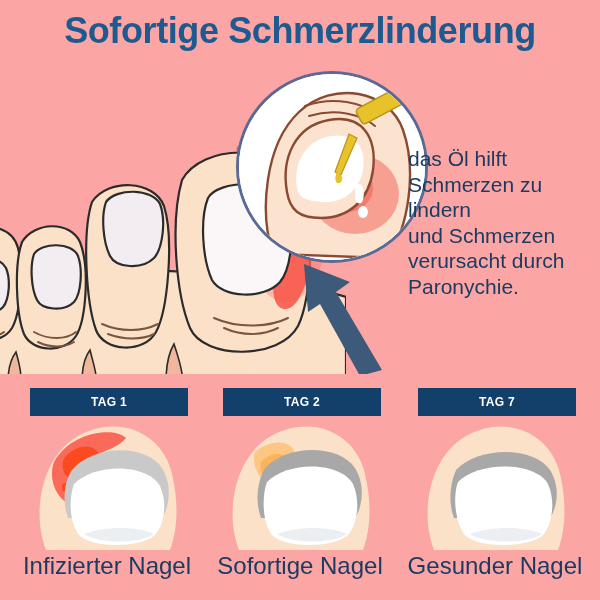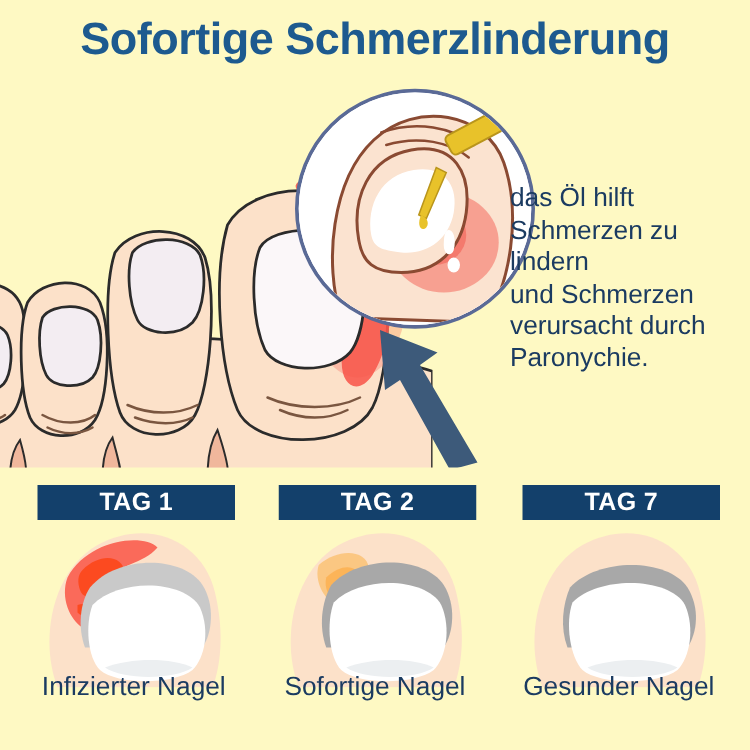--- a/index.html
+++ b/index.html
@@ -1,21 +1,21 @@
 <!DOCTYPE html>
 <html><head>
 <meta charset="utf-8">
 <style>
   html,body{margin:0;padding:0;}
   body{
     width:600px;height:600px;overflow:hidden;background:#ffffff;
     font-family:"Liberation Sans","DejaVu Sans",sans-serif;
     -webkit-font-smoothing:antialiased;
   }
-  #page{position:relative;width:600px;height:600px;background:#fef9c3;}
+  #page{position:relative;width:600px;height:600px;background:#fca5a5;}
 
   
   .title{
     position:absolute;left:0;top:10px;width:600px;text-align:center;
     font-size:36px;font-weight:bold;color:#1d5a8f;letter-spacing:-0.4px;
     white-space:nowrap;
   }
 
   
   .hero{position:absolute;left:0;top:62px;width:600px;height:312px;overflow:hidden;}
@@ -42,29 +42,29 @@
 
   
   .days{position:absolute;left:0;top:382px;width:600px;height:218px;}
   .day{position:absolute;top:0;width:190px;height:218px;}
   .day.d1{left:12px;}
   .day.d2{left:205px;}
   .day.d3{left:400px;}
 
   .badge{
     position:absolute;left:18px;top:6px;width:158px;height:28px;
-    background:#13406b;color:#ffffff;font-size:20px;font-weight:bold;
+    background:#13406b;color:#ffffff;font-size:12px;font-weight:bold;
     display:flex;align-items:center;justify-content:center;letter-spacing:0.3px;
   }
   .nail-box{position:absolute;left:0;top:40px;width:190px;height:128px;overflow:hidden;}
   .nail-svg{position:absolute;left:10px;top:0;}
 
   .caption{
-    position:absolute;left:0;top:156px;width:190px;text-align:center;
-    font-size:21px;color:#1b3b61;white-space:nowrap;
+    position:absolute;left:0;top:170px;width:190px;text-align:center;
+    font-size:24px;color:#1b3b61;white-space:nowrap;
   }
 </style>
 </head>
 <body>
 
 <div id="page">
 
   <div class="title">Sofortige Schmerzlinderung</div>
 
   <div class="hero">

